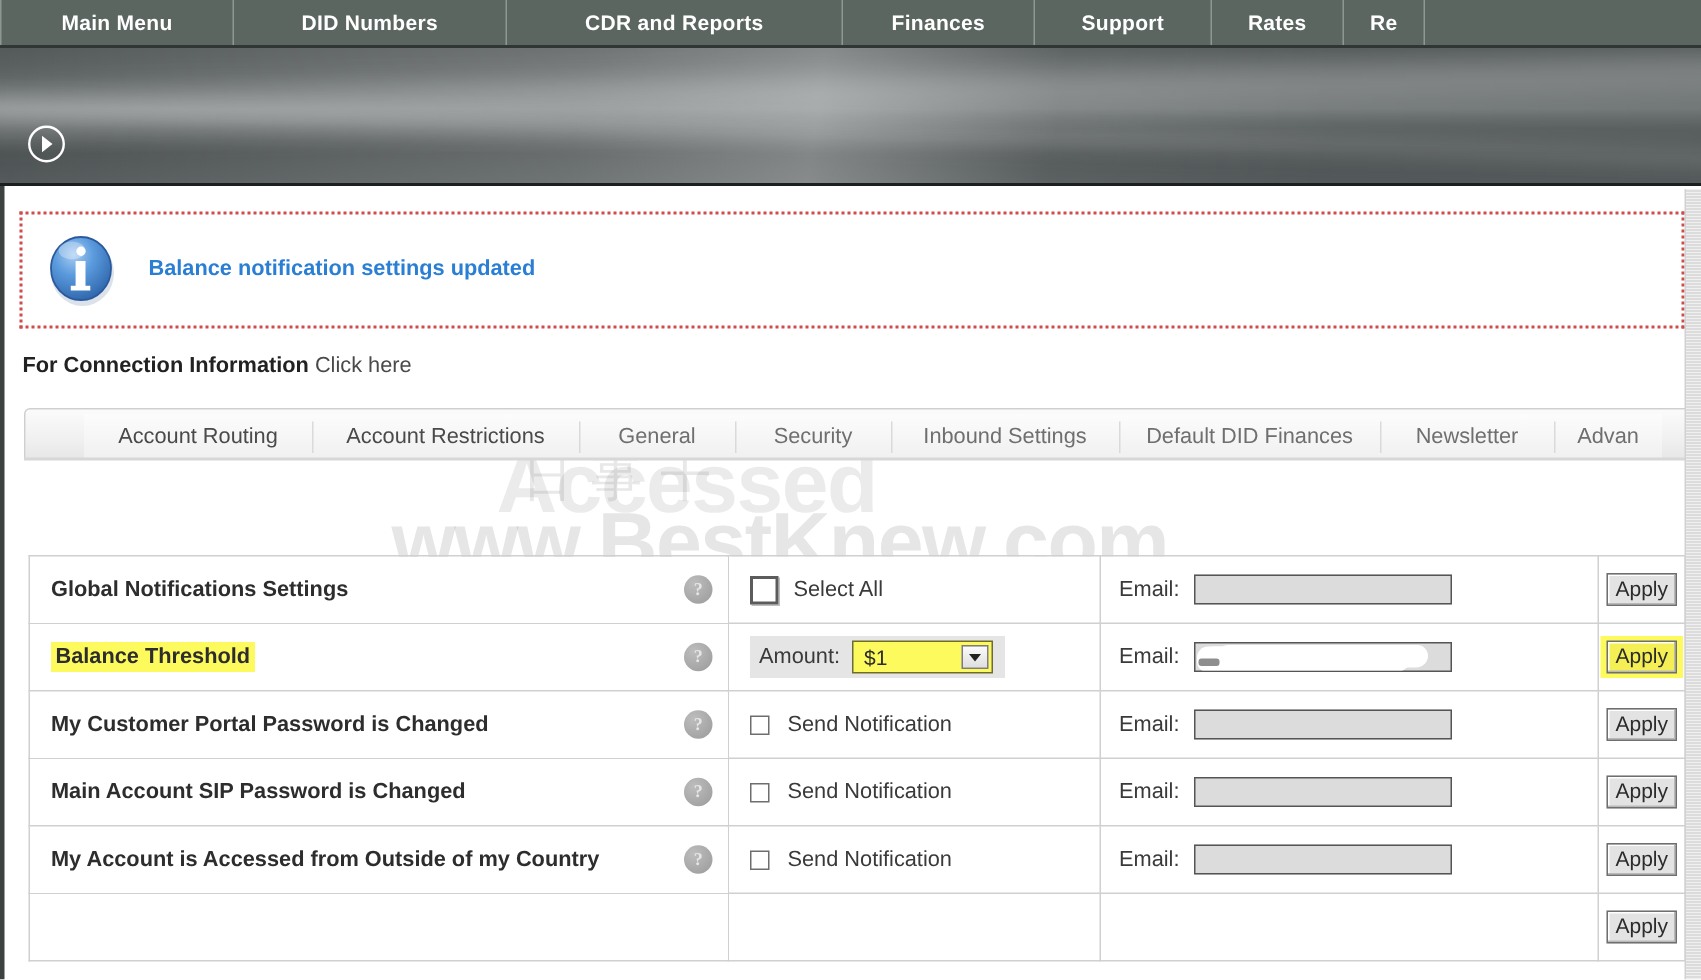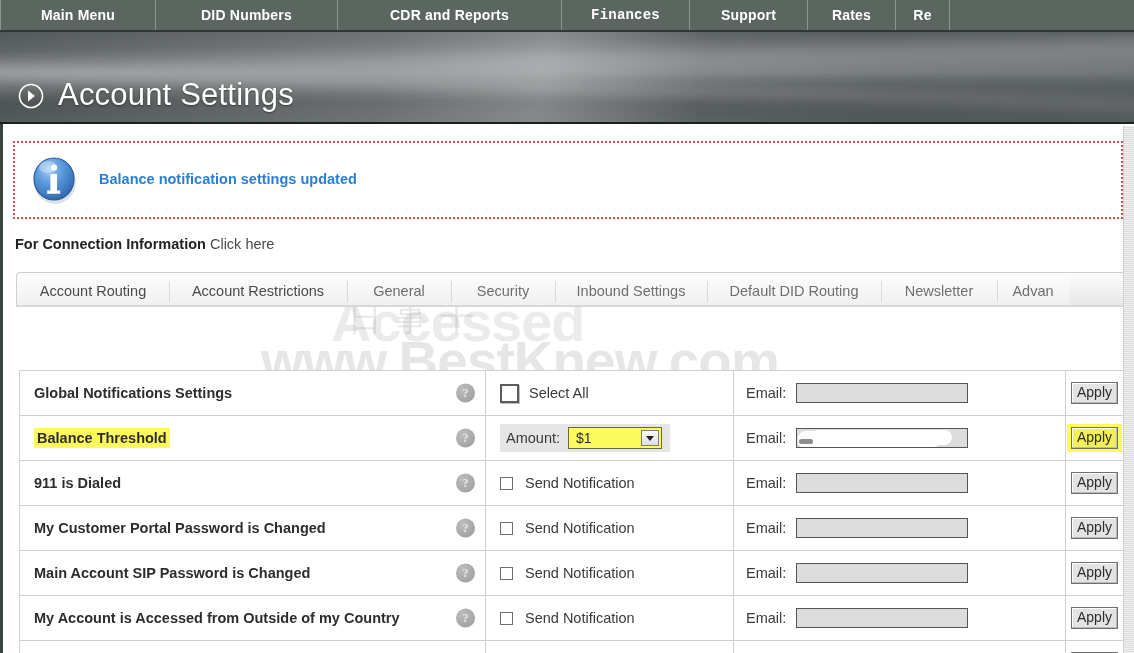--- a/index.html
+++ b/index.html
@@ -99,20 +99,21 @@
     position: absolute; left: 13px; top: 148px; width: 1118px; height: 35px;
   }
   .tabstrip {
     position: absolute; left: 0; top: 0; width: 1118px; height: 34px;
     background: linear-gradient(180deg, #fbfbfb 0%, #f2f2f2 50%, #e7e7e7 100%);
     border: 1px solid #cfcfcf;
     border-bottom: none;
     box-sizing: border-box;
     display: flex; align-items: flex-end;
     border-radius: 4px 4px 0 0;
+    padding-left: 39px;
   }
   .tab {
     height: 30px;
     display: flex; align-items: center; justify-content: center;
     font-size: 14.5px; color: #6f6f6f;
     box-sizing: border-box;
     position: relative;
     white-space: nowrap;
     background: linear-gradient(180deg,#fcfcfc 0%, #f0f0f0 100%);
   }
@@ -293,21 +294,21 @@
   <div class="topnav" id="topnav">
       <div class="topnav-item" style="width: 156px;">
         <span>Main Menu</span>
       </div>
       <div class="topnav-item" style="width: 182px;">
         <span>DID Numbers</span>
       </div>
       <div class="topnav-item" style="width: 224px;">
         <span>CDR and Reports</span>
       </div>
-      <div class="topnav-item" style="width: 128px; font-family: Liberation Mono, monospace;">
+      <div class="topnav-item" style="width: 128px;">
         <span>Finances</span>
       </div>
       <div class="topnav-item" style="width: 118px;">
         <span>Support</span>
       </div>
       <div class="topnav-item" style="width: 88px;">
         <span>Rates</span>
       </div>
       <div class="topnav-item" style="width: 54px;">
         <span>Re</span>
@@ -316,21 +317,20 @@
 
   <div class="banner">
     <div class="swoosh"></div>
     <div class="swoosh2"></div>
     <div class="banner-arrow">
       <svg width="26" height="26" viewBox="0 0 26 26">
         <circle cx="13" cy="13" r="11.5" fill="none" stroke="#ffffff" stroke-width="1.6"></circle>
         <path d="M10 7.5 L17 13 L10 18.5 Z" fill="#ffffff"></path>
       </svg>
     </div>
-    <div class="banner-title">Account Settings</div>
   </div>
   <div class="banner-bottomline"></div>
 
   <div class="page-body">
 
     <div class="watermark">
       <div class="wm-c">日事十</div>
       <div class="wm-a">Accessed</div>
       <div class="wm-b">www.BestKnew.com</div>
     </div>
@@ -371,21 +371,21 @@
           <div class="tab" style="width: 104px;">
             <span>General</span>
           </div>
           <div class="tab" style="width: 104px;">
             <span>Security</span>
           </div>
           <div class="tab" style="width: 152px;">
             <span>Inbound Settings</span>
           </div>
           <div class="tab" style="width: 174px;">
-            <span>Default DID Routing</span>
+            <span>Default DID Finances</span>
           </div>
           <div class="tab" style="width: 116px;">
             <span>Newsletter</span>
           </div>
           <div class="tab" style="width: 72px;">
             <span>Advan</span>
           </div>
         </div>
       <div class="tabstrip-bottom"></div>
     </div>
@@ -431,36 +431,20 @@
                 <span class="email-lbl">Email:</span>
                 <span class="email-input">
                   <span class="smudge"></span>
                   <span class="smudge2"></span>
                 </span>
               </span>
             </td>
             <td class="apply-cell"><span class="apply-wrap hl"><span class="apply-btn hl">Apply</span></span></td>
           </tr>
           <tr>
-            <td class="label-cell"><span class="label-txt">911 is Dialed</span><span class="qmark">?</span></td>
-            <td class="check-cell">
-              <span class="check-inner">
-                <span class="cb"></span>
-                <span class="check-label">Send Notification</span>
-              </span>
-            </td>
-            <td class="email-cell">
-              <span class="email-inner">
-                <span class="email-lbl">Email:</span>
-                <span class="email-input"></span>
-              </span>
-            </td>
-            <td class="apply-cell"><span class="apply-wrap"><span class="apply-btn">Apply</span></span></td>
-          </tr>
-          <tr>
             <td class="label-cell"><span class="label-txt">My Customer Portal Password is Changed</span><span class="qmark">?</span></td>
             <td class="check-cell">
               <span class="check-inner">
                 <span class="cb"></span>
                 <span class="check-label">Send Notification</span>
               </span>
             </td>
             <td class="email-cell">
               <span class="email-inner">
                 <span class="email-lbl">Email:</span>

